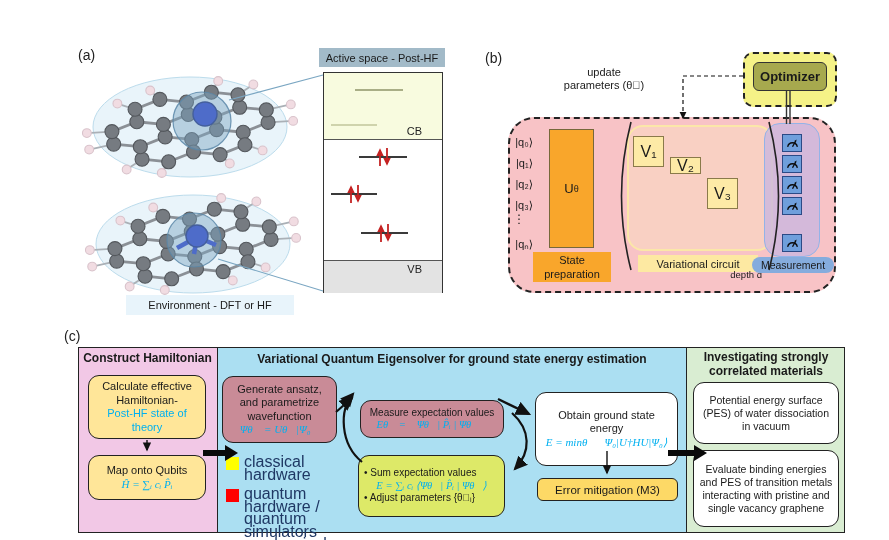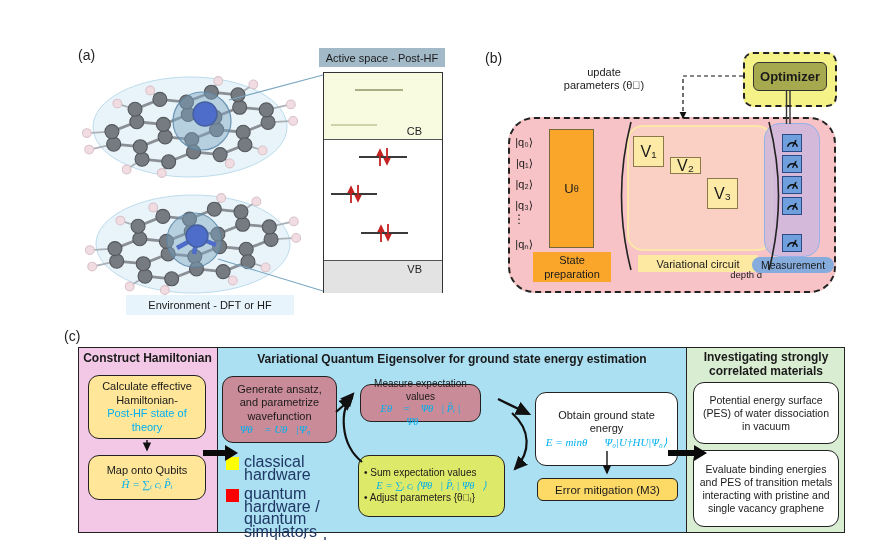--- a/index.html
+++ b/index.html
@@ -372,21 +372,21 @@
       <span>classical hardware</span>
     </div>
     <div class="legend-item">
       <span class="swatch" style="background:#ff0000;"></span>
       <span class="pre" style="text-align:left;">quantum hardware /
 quantum simulators
 on classical hardware</span>
     </div>
   </div>
 
-  <div class="abs z2 rbox mbox t10" style="left:360px;top:384px;width:121px;height:38px;">
+  <div class="abs z2 rbox mbox t10" style="left:360px;top:400px;width:144px;height:38px;">
     <span>Measure expectation values</span>
     <span class="formula" style="font-size:10.5px;">Eθ⃗ = ⟨Ψθ⃗| P̂ᵢ | Ψθ⃗⟩</span>
   </div>
 
   <div class="abs z2 rbox gbox t10 bullets" style="left:358px;top:455px;width:147px;height:62px;">
     <span>• Sum expectation values</span>
     <span class="formula" style="font-size:10.5px;align-self:center;">E = ∑ᵢ cᵢ ⟨Ψθ⃗| P̂ᵢ | Ψθ⃗⟩</span>
     <span>• Adjust parameters {θ⃗ᵢ}</span>
   </div>
 

